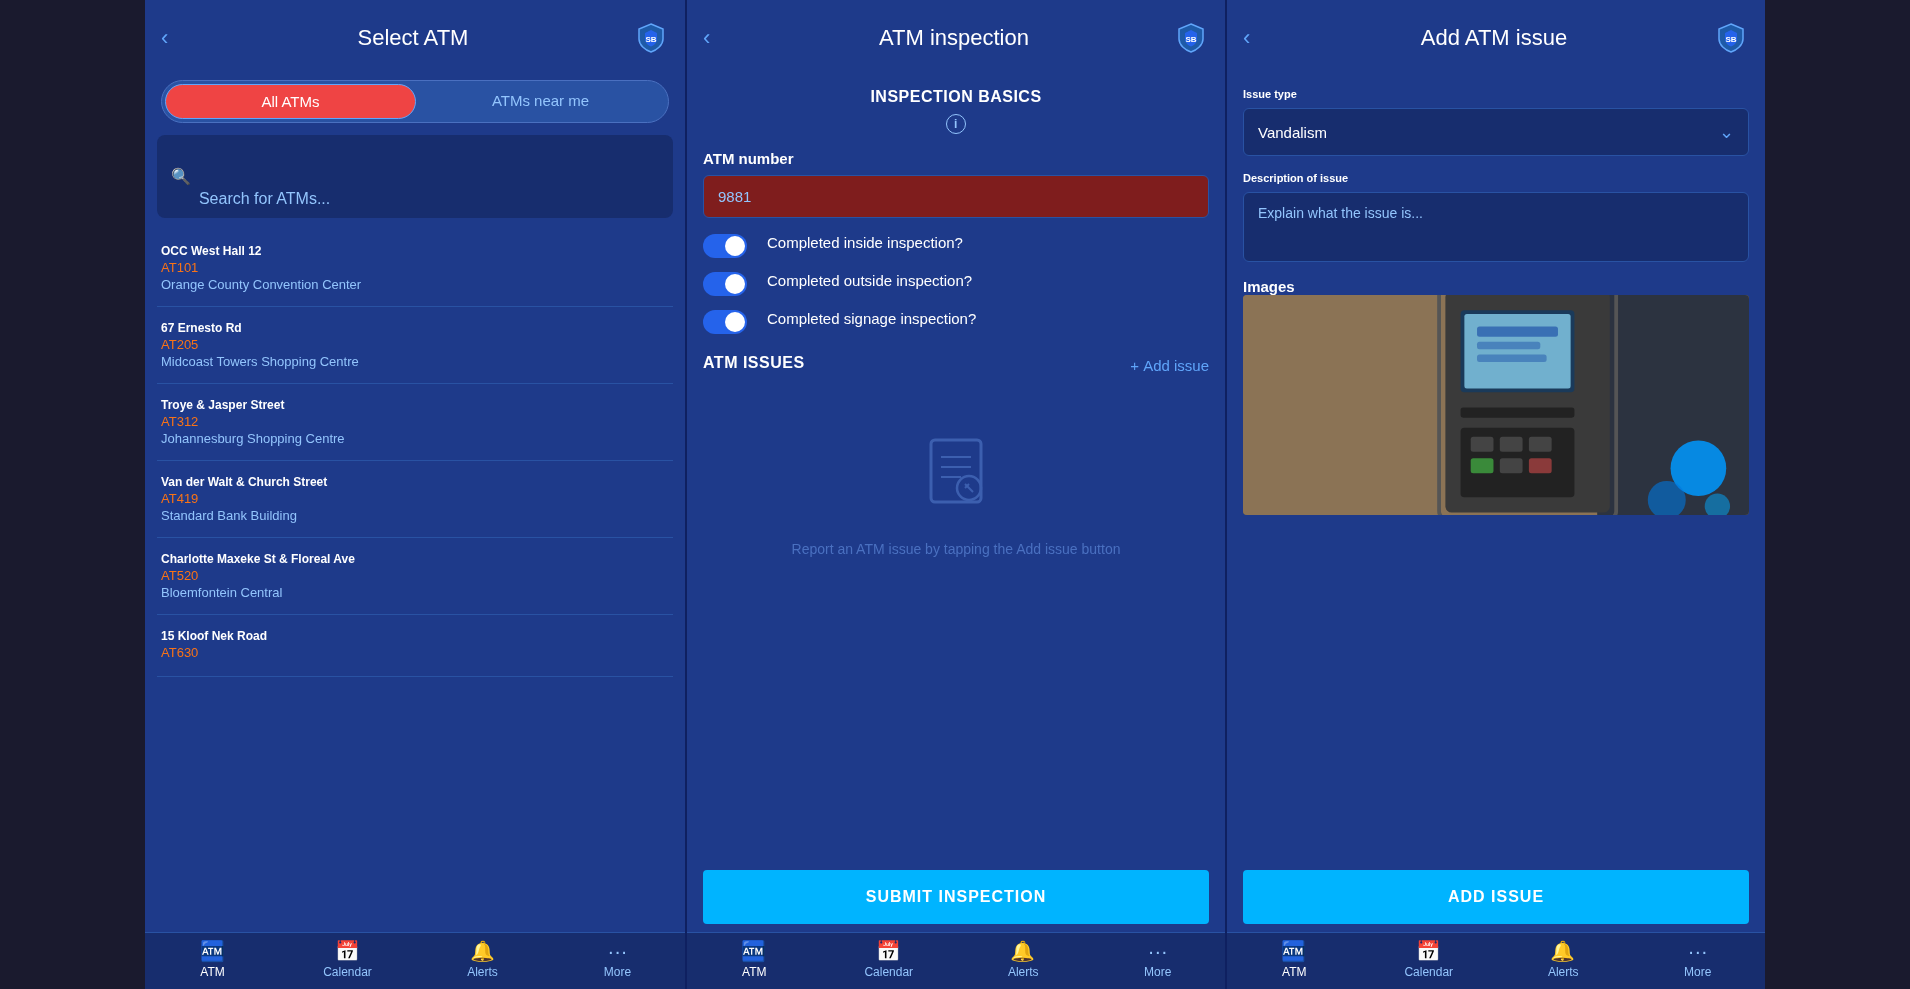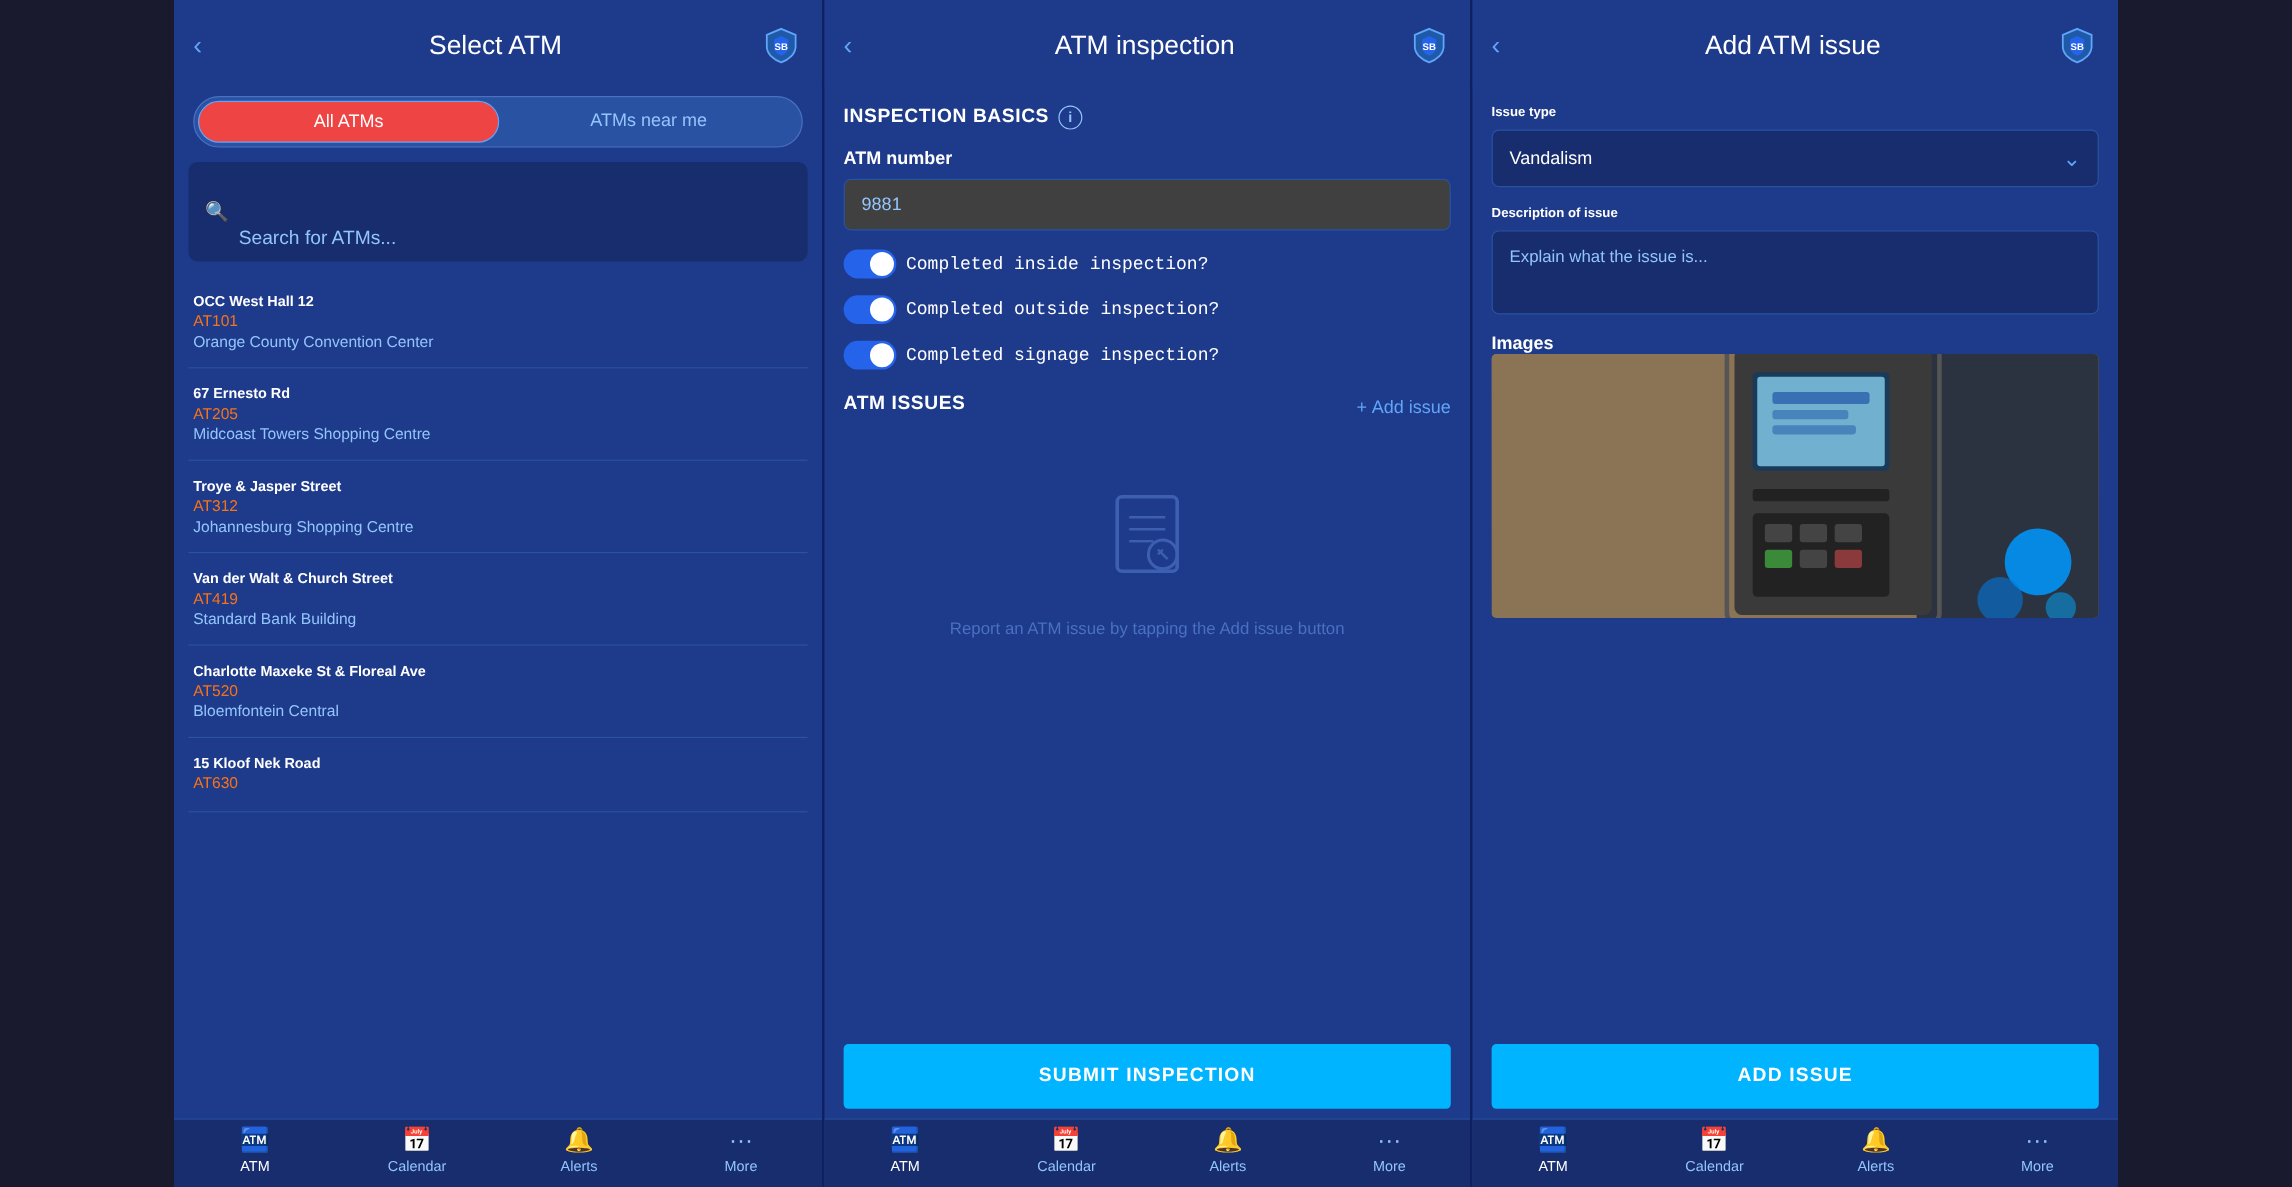--- a/index.html
+++ b/index.html
@@ -144,20 +144,21 @@
 
     .section-title {
       color: white;
       font-size: 16px;
       font-weight: 700;
       letter-spacing: 0.5px;
       margin-bottom: 4px;
       display: flex;
       align-items: center;
       gap: 8px;
+      flex-direction: column;
     }
 
     .info-icon {
       width: 20px;
       height: 20px;
       border-radius: 50%;
       border: 1px solid #93c5fd;
       color: #93c5fd;
       font-size: 12px;
       display: flex;
@@ -166,36 +167,34 @@
     }
 
     .field-label {
       color: white;
       font-size: 15px;
       font-weight: 600;
       margin: 16px 0 8px;
     }
 
     .atm-number-input {
-      background: #404040;
+      background: #7f1d1d;
       border-radius: 6px;
       padding: 12px 14px;
       color: #93c5fd;
       font-size: 15px;
       width: 100%;
       margin-bottom: 16px;
       border: 1px solid #2952a3;
     }
 
     .toggle-row {
       display: flex;
-      align-items: center;
-      gap: 8px;
+      gap: 20px;
       margin-bottom: 14px;
-      font-family: Liberation Mono, monospace;
     }
 
     .toggle {
       width: 44px;
       height: 24px;
       background: #2563eb;
       border-radius: 12px;
       position: relative;
       cursor: pointer;
       flex-shrink: 0;

